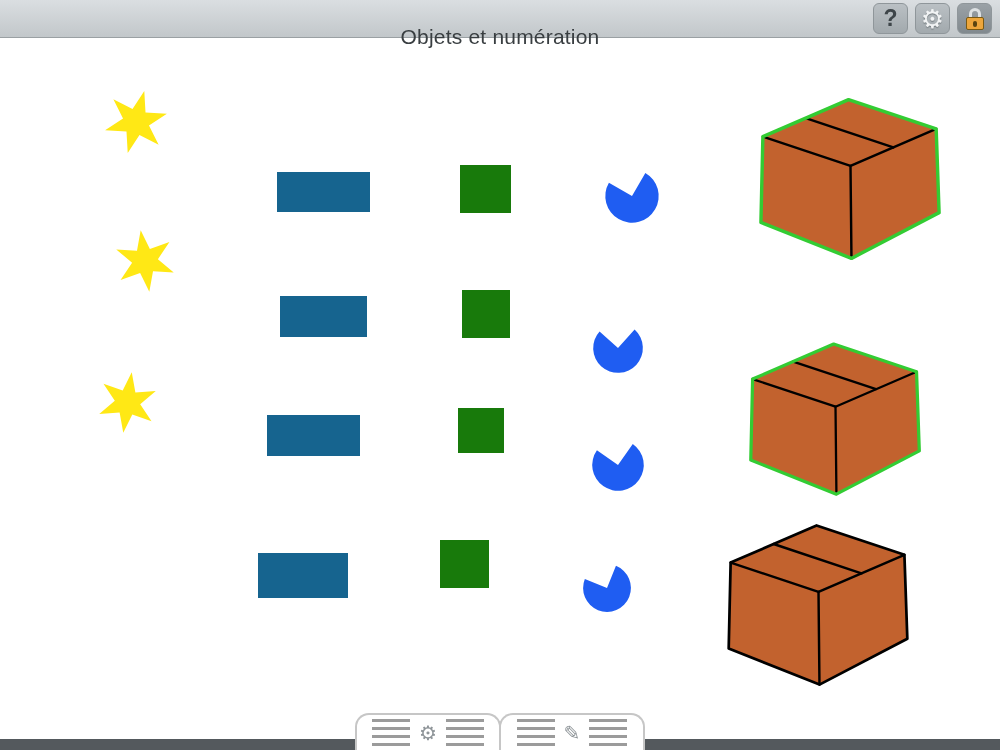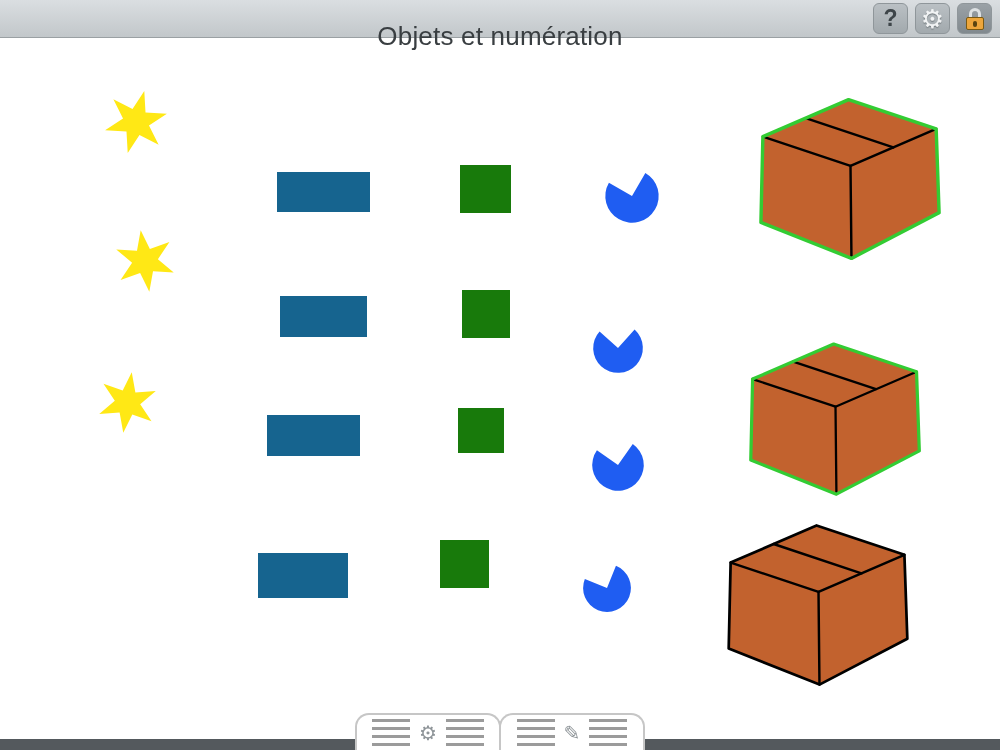--- a/index.html
+++ b/index.html
@@ -12,21 +12,21 @@
   }
 
   
   .header {
     position:absolute; top:0; left:0; right:0; height:38px;
     background:linear-gradient(#dadee1, #c2c7ca);
     border-bottom:1px solid #9aa0a3;
     display:flex; align-items:center; justify-content:center;
     z-index:10;
   }
-  .header-title { font-size:26px; color:#393e41; letter-spacing:0.2px;margin-top:36px; }
+  .header-title { font-size:21px; color:#393e41; letter-spacing:0.2px;margin-top:36px; }
   .header-buttons { position:absolute; right:8px; top:3px; display:flex; gap:7px; }
   .hbtn {
     width:35px; height:31px; border-radius:6px;
     background:linear-gradient(#bac0c4, #a2a9ad);
     border:1px solid #8f969a;
     display:flex; align-items:center; justify-content:center;
     cursor:pointer;
   }
   .help-glyph { font-size:23px; font-weight:bold; color:#3e4549; line-height:1; }
   .gear-glyph { font-size:26px; color:#f1f3f4; text-shadow:0 1px 1px #6f777b; line-height:1; }

